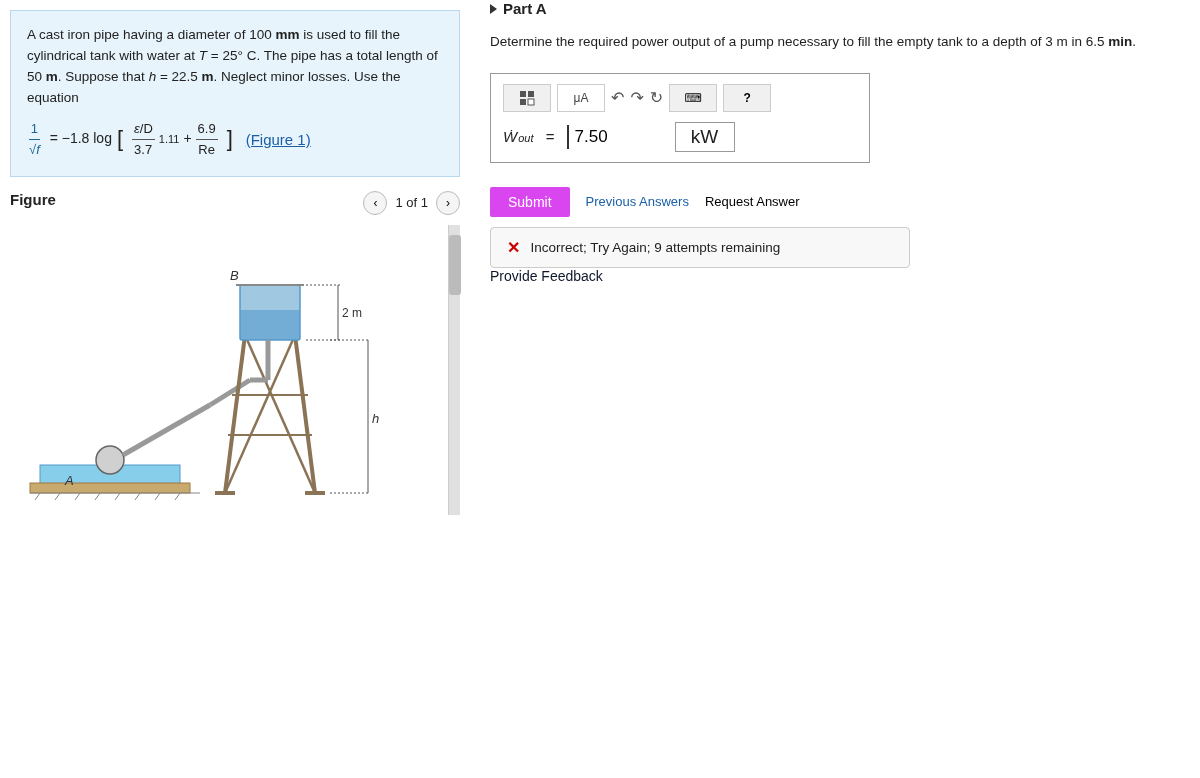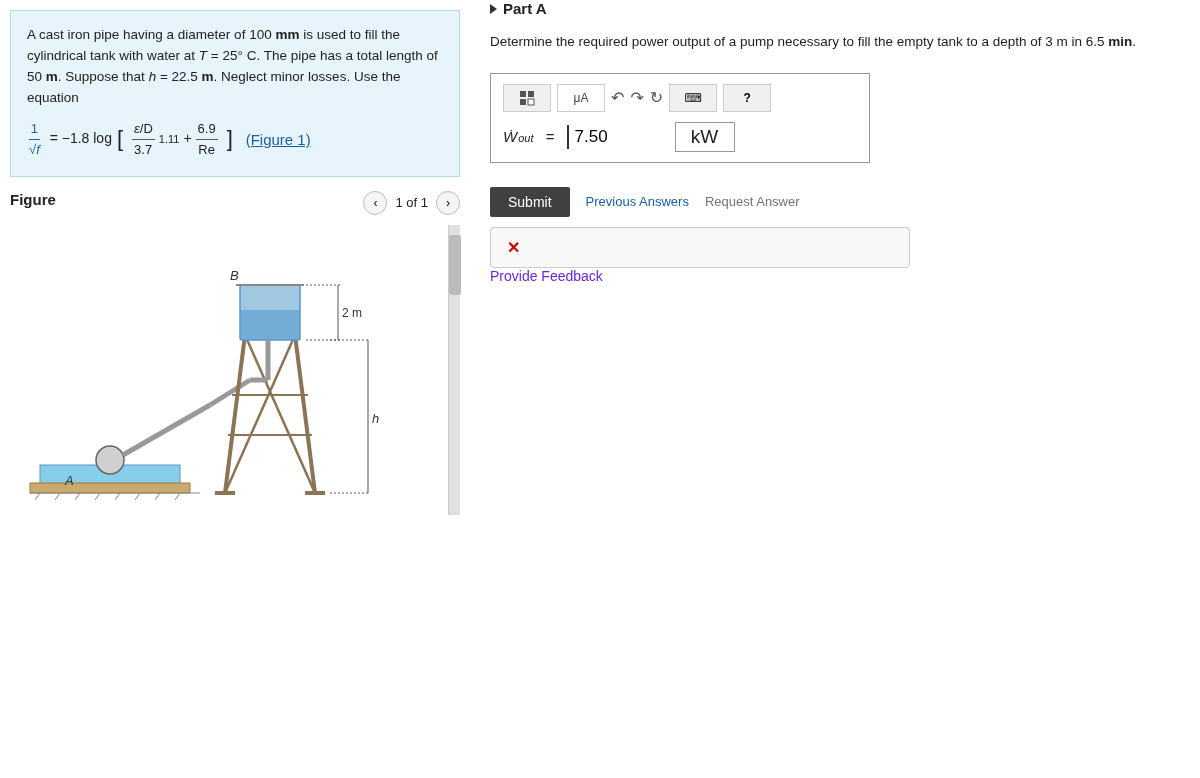--- a/index.html
+++ b/index.html
@@ -222,39 +222,39 @@
     }
 
     .action-row {
       display: flex;
       align-items: center;
       gap: 16px;
       margin-top: 12px;
     }
 
     .submit-btn {
-      background: #404040;
+      background: #d946ef;
       color: #fff;
       border: none;
       padding: 7px 18px;
       font-size: 14px;
       cursor: pointer;
       border-radius: 2px;
     }
 
     .prev-answers-link {
       color: #1a5fa8;
       font-size: 13px;
       cursor: pointer;
       text-decoration: none;
       text-align: center;
     }
 
     .request-answer-link {
-      color: #737373;
+      color: #000000;
       font-size: 13px;
       cursor: pointer;
       text-decoration: none;
     }
 
     .error-box {
       border: 1px solid #ccc;
       background: #f8f8f8;
       border-radius: 4px;
       padding: 10px 16px;
@@ -267,21 +267,21 @@
     }
 
     .error-x {
       color: #cc0000;
       font-size: 16px;
       font-weight: bold;
     }
 
     .provide-feedback {
       margin-top: 30px;
-      color: #6d28d9;
+      color: #0f172a;
       font-size: 14px;
       cursor: pointer;
       text-decoration: none;
     }
 
     .figure-container {
       position: relative;
     }
   </style>
 </head>
@@ -454,18 +454,19 @@
   
   <div class="action-row">
     <button class="submit-btn">Submit</button>
     <a href="#" class="prev-answers-link">Previous Answers</a>
     <a href="#" class="request-answer-link">Request Answer</a>
   </div>
 
   
   <div class="error-box">
     <span class="error-x">✕</span>
+    <span>Incorrect; Try Again; 9 attempts remaining</span>
   </div>
 
   
   <a href="#" class="provide-feedback">Provide Feedback</a>
 
 </div>
 
 </body></html>

